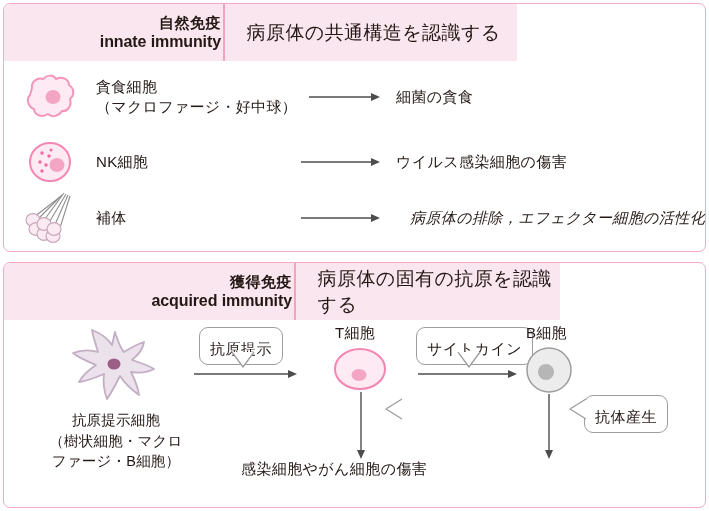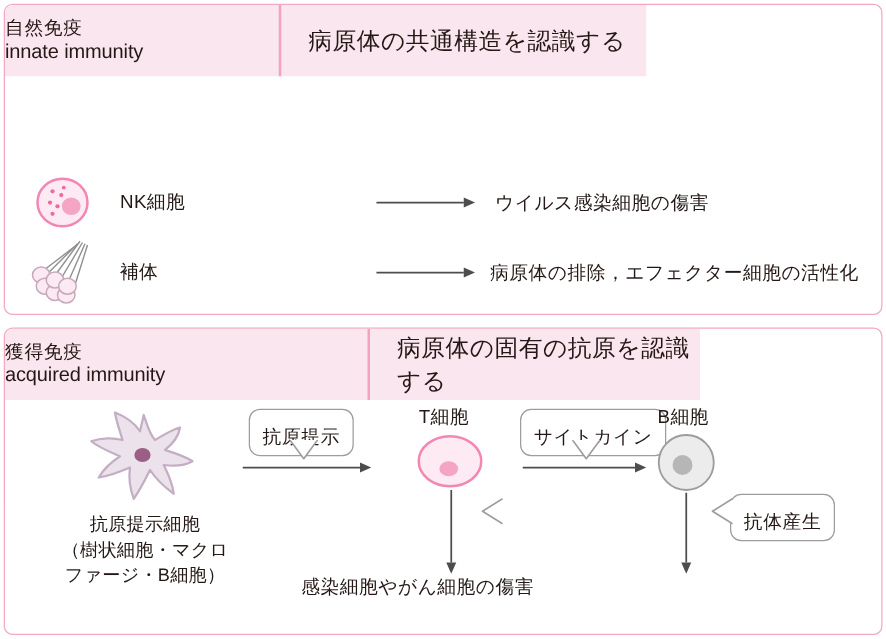--- a/index.html
+++ b/index.html
@@ -43,22 +43,22 @@
     background: #fae6ef;
     display: flex;
     align-items: center;
     box-sizing: border-box;
   }
   #panel-innate .panel-header { width: 513px; }
   #panel-acquired .panel-header { width: 556px; }
 
   .header-title {
     width: 219px;
-    text-align: left;
-    font-weight: normal;
+    text-align: right;
+    font-weight: bold;
     line-height: 1.22;
     box-sizing: border-box;
     padding-right: 2px;
   }
   #panel-acquired .header-title { width: 290px; }
   .header-title .jp { font-size: 15px; letter-spacing: .5px; display:block; }
   .header-title .en { font-size: 16px; letter-spacing: -0.1px; display:block; }
 
   .header-divider {
     width: 1.6px;
@@ -169,20 +169,41 @@
 
     <div class="panel-header">
       <div class="header-title">
         <span class="jp">自然免疫</span>
         <span class="en">innate immunity</span>
       </div>
       <div class="header-divider"></div>
       <div class="header-sub">病原体の共通構造を認識する</div>
     </div>
 
+    <div class="row" id="row-phagocyte">
+      <div class="row-icon">
+        <svg width="56" height="52" viewBox="0 0 56 52" aria-hidden="true">
+          <path d="M10 17 C9 11, 15 6, 21 8 C25 4, 31 3, 34 8 C40 5, 47 8, 47 14
+                   C52 17, 53 24, 48 28 C50 34, 46 41, 40 40 C37 45, 30 47, 26 43
+                   C20 47, 12 44, 12 38 C6 36, 4 28, 8 24 Z" fill="#fdeaf2" stroke="#f595bb" stroke-width="2" stroke-linejoin="round"></path>
+          <ellipse cx="31" cy="26" rx="7.5" ry="7" fill="#f4a5c4"></ellipse>
+        </svg>
+      </div>
+      <div class="row-label">
+        <div>貪食細胞</div>
+        <div>（マクロファージ・好中球）</div>
+      </div>
+      <div class="row-arrow-wrap" style="left:305px; top:26px;">
+        <svg class="arrow-h" width="72" height="10" viewBox="0 0 72 10" aria-hidden="true">
+          <line x1="0" y1="5" x2="62" y2="5" stroke="#4d4d4d" stroke-width="1.4"></line>
+          <path d="M62 1 L71 5 L62 9 Z" fill="#4d4d4d"></path>
+        </svg>
+      </div>
+      <div class="row-result" style="left:392px; top:22px;">細菌の貪食</div>
+    </div>
 
     <div class="row" id="row-nk">
       <div class="row-icon">
         <svg width="52" height="48" viewBox="0 0 52 48" aria-hidden="true">
           <ellipse cx="26" cy="24" rx="20" ry="19" fill="#fdeaf2" stroke="#f386b2" stroke-width="2"></ellipse>
           <ellipse cx="33" cy="27" rx="7.5" ry="7" fill="#f4a5c4"></ellipse>
           <circle cx="18" cy="15" r="1.7" fill="#ef6aa4"></circle>
           <circle cx="25" cy="18" r="1.7" fill="#ef6aa4"></circle>
           <circle cx="16" cy="24" r="1.7" fill="#ef6aa4"></circle>
           <circle cx="22" cy="27" r="1.7" fill="#ef6aa4"></circle>
@@ -225,21 +246,21 @@
       </div>
       <div class="row-label">
         <div>補体</div>
       </div>
       <div class="row-arrow-wrap" style="left:297px; top:26px;">
         <svg class="arrow-h" width="80" height="10" viewBox="0 0 80 10" aria-hidden="true">
           <line x1="0" y1="5" x2="70" y2="5" stroke="#4d4d4d" stroke-width="1.4"></line>
           <path d="M70 1 L79 5 L70 9 Z" fill="#4d4d4d"></path>
         </svg>
       </div>
-      <div class="row-result" style="left:388px; top:22px;">病原体の排除，エフェクター細胞の活性化</div>
+      <div class="row-result" style="left:406px; top:22px;font-style:italic;">病原体の排除，エフェクター細胞の活性化</div>
     </div>
 
   </div>
 
   <div class="panel" id="panel-acquired">
 
     <div class="panel-header">
       <div class="header-title">
         <span class="jp">獲得免疫</span>
         <span class="en">acquired immunity</span>

